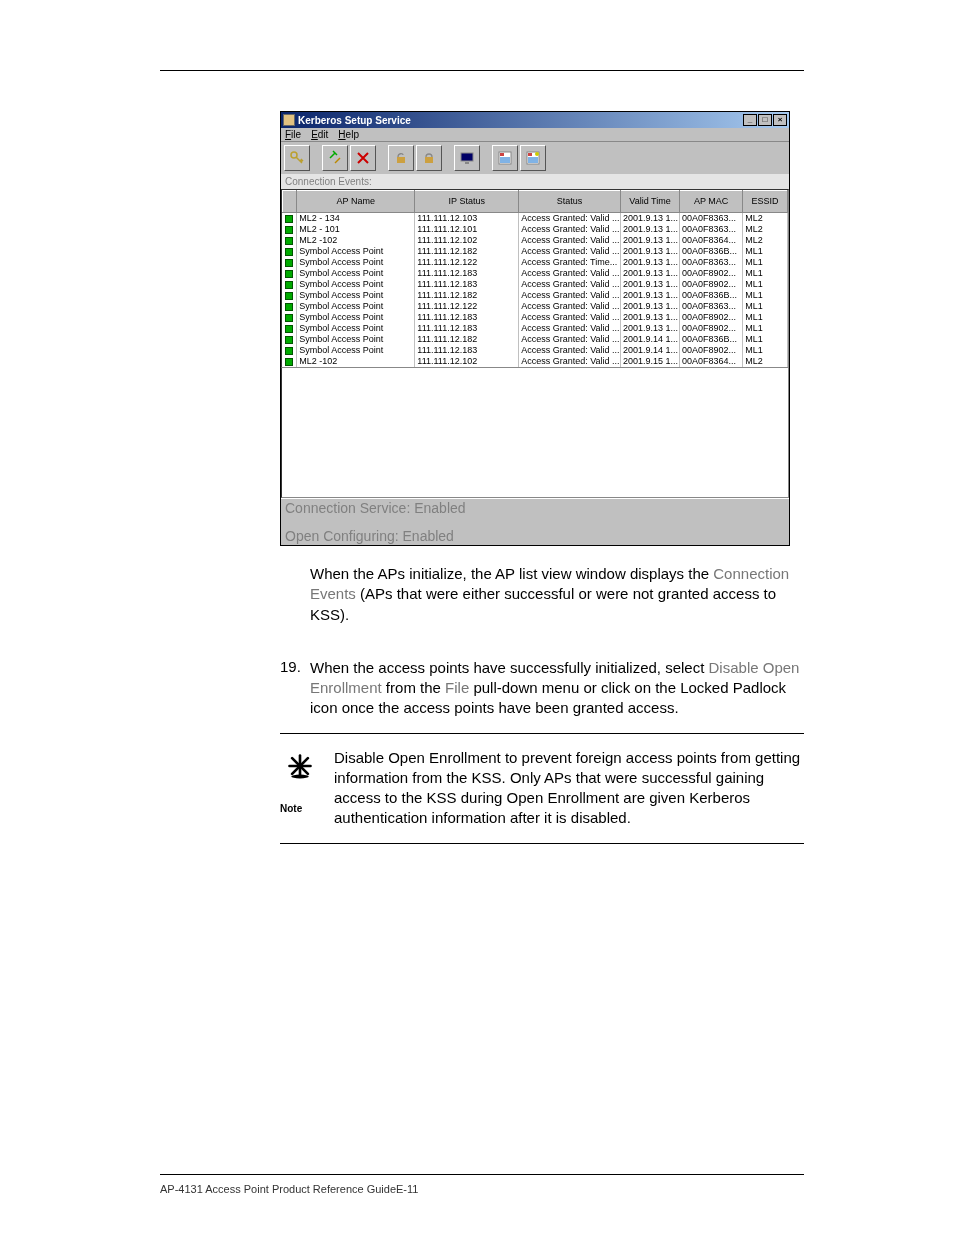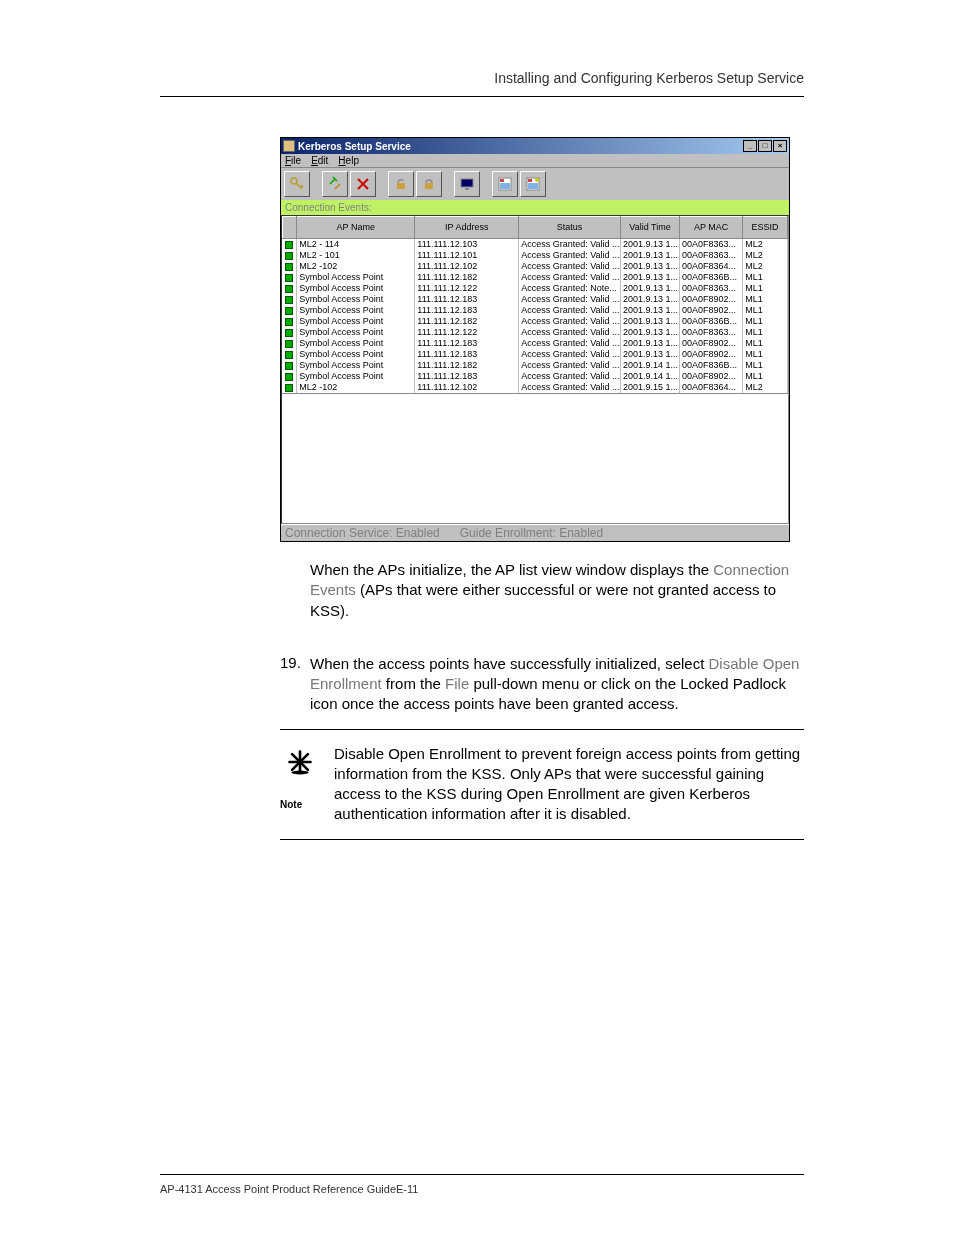--- a/index.html
+++ b/index.html
@@ -92,21 +92,21 @@
     background:#c0c0c0;
     display:flex; align-items:center; justify-content:center;
     font-size:12px;
   }
   .tbtn svg { width:16px; height:16px; }
   .tsep { width:8px; }
   .win-section-label {
     color:#808080;
     padding:2px 4px;
     font-size:10px;
-    background:#bef264;
+    background:#e5e5e5;
   }
   .win-table {
     background:#fff;
     border:1px inset #888;
     font-size:9px;
     line-height: 11px;
   }
   .win-table table { width:100%; border-collapse: collapse; table-layout:fixed; }
   .win-table th {
     background:#c0c0c0;
@@ -132,23 +132,24 @@
   .win-blank {
     height:130px;
     background:#fff;
     border-left:1px inset #888; border-right:1px inset #888; border-bottom:1px inset #888;
   }
   .win-status {
     display:flex;
     background:#c0c0c0;
     border-top:1px solid #fff;
     padding:1px 4px;
-    font-size:12px;
+    font-size:14px;
     color:#808080;
-    gap:20px;
+    gap:12px;
+    flex-direction:column;
   }
 
   
   .body-block { margin-left:150px; margin-top:18px; font-size:15px; line-height:1.35; }
   .body-block .ui-term { color:#777; }
   .step { margin-left:120px; margin-top:33px; font-size:15px; display:flex; }
   .step .num { width:30px; flex-shrink:0; }
   .step .txt { flex:1; line-height:1.35; }
   .step .ui-term { color:#777; }
   .note-area { margin-top:14px; margin-left:120px; }
@@ -164,21 +165,20 @@
     font-size:11px;
     color:#333;
     border-top:1px solid #000;
     padding-top:8px;
   }
 </style>
 </head>
 <body>
 
 <div class="page">
-  <div class="header-title">Installing and Configuring Kerberos Setup Service</div>
   <hr class="rule">
 
   <div class="win">
     <div class="win-titlebar">
       <span class="ticon"></span>
       <span class="ttxt">Kerberos Setup Service</span>
       <span class="ctrls">
         <span class="ctrl">_</span>
         <span class="ctrl">□</span>
         <span class="ctrl">×</span>
@@ -254,31 +254,31 @@
             <col style="width:102px">
           <col style="width:100px">
             <col style="width:58px">
             <col style="width:62px">
             <col style="width:44px">
         </colgroup>
         <thead>
             <tr id="thead-row">
               <th></th>
               <th>AP Name</th>
-              <th>IP Address</th>
+              <th>IP Status</th>
               <th>Status</th>
               <th>Valid Time</th>
               <th>AP MAC</th>
               <th>ESSID</th>
             </tr>
           </thead>
         <tbody id="tbody">
             <tr>
               <td><span class="dot"></span></td>
-              <td>ML2 - 114</td>
+              <td>ML2 - 134</td>
               <td>111.111.12.103</td>
               <td>Access Granted: Valid ...</td>
               <td>2001.9.13 1...</td>
               <td>00A0F8363...</td>
               <td>ML2</td>
             </tr>
             <tr>
               <td><span class="dot"></span></td>
               <td>ML2 - 101</td>
               <td>111.111.12.101</td>
@@ -302,21 +302,21 @@
               <td>111.111.12.182</td>
               <td>Access Granted: Valid ...</td>
               <td>2001.9.13 1...</td>
               <td>00A0F836B...</td>
               <td>ML1</td>
             </tr>
             <tr>
               <td><span class="dot"></span></td>
               <td>Symbol Access Point</td>
               <td>111.111.12.122</td>
-              <td>Access Granted: Note...</td>
+              <td>Access Granted: Time...</td>
               <td>2001.9.13 1...</td>
               <td>00A0F8363...</td>
               <td>ML1</td>
             </tr>
             <tr>
               <td><span class="dot"></span></td>
               <td>Symbol Access Point</td>
               <td>111.111.12.183</td>
               <td>Access Granted: Valid ...</td>
               <td>2001.9.13 1...</td>
@@ -394,21 +394,21 @@
               <td>2001.9.15 1...</td>
               <td>00A0F8364...</td>
               <td>ML2</td>
             </tr>
           </tbody>
       </table>
     </div>
     <div class="win-blank"></div>
     <div class="win-status">
       <span>Connection Service: Enabled</span>
-      <span>Guide Enrollment: Enabled</span>
+      <span>Open Configuring: Enabled</span>
     </div>
   </div>
 
   <div class="body-block">
     <span>When the APs initialize, the AP list view window displays the </span><span class="ui-term">Connection Events</span><span> (APs that were either successful or were not granted access to KSS).</span>
   </div>
 
   <div class="step">
     <div class="num">19.</div>
     <div class="txt">

